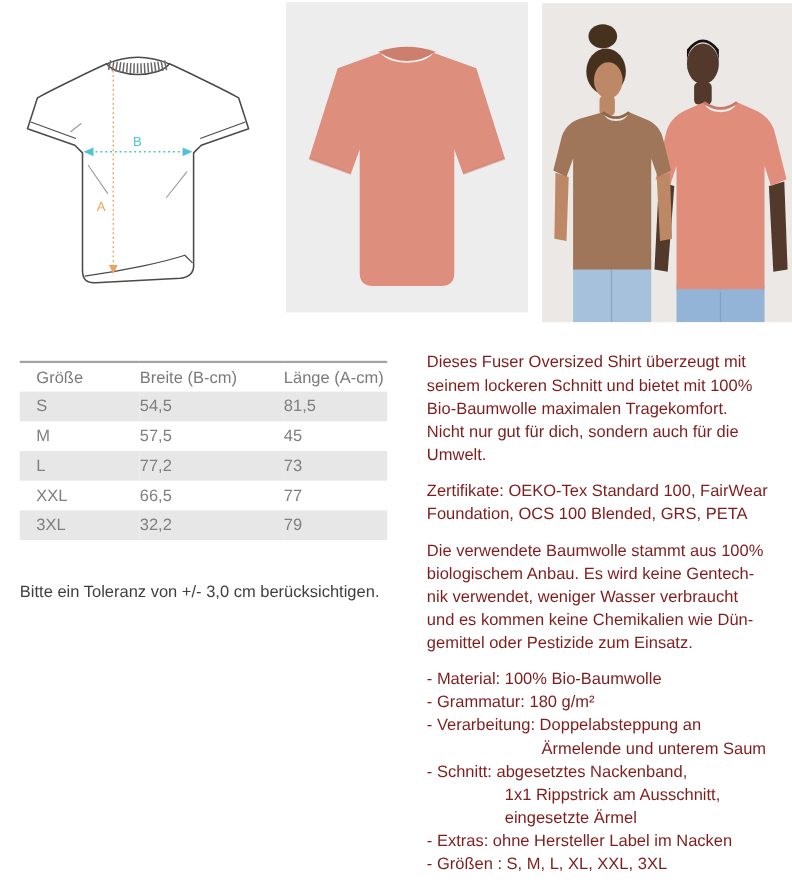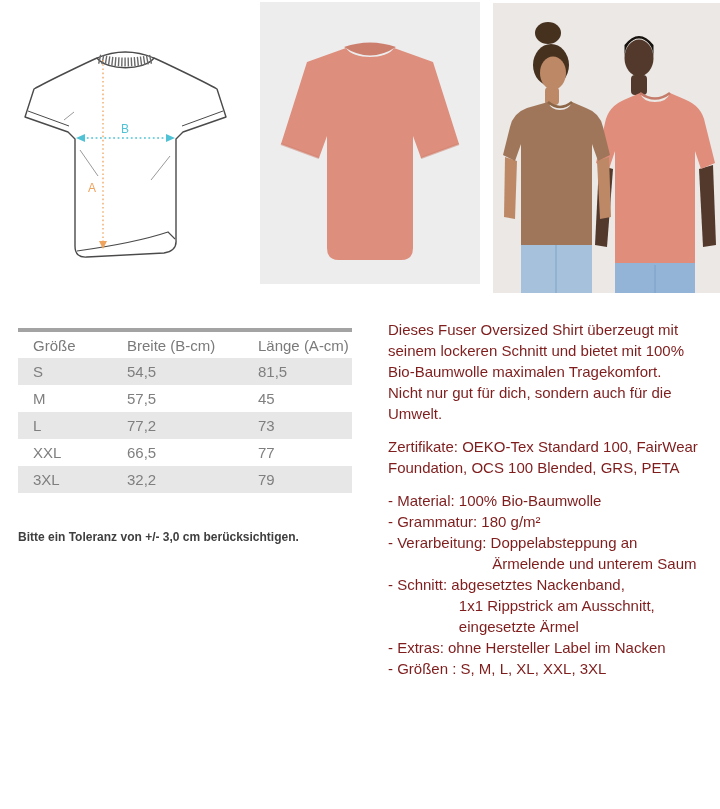--- a/index.html
+++ b/index.html
@@ -8,30 +8,30 @@
 
   
   .panel{position:absolute;}
   .diagram-panel{left:18px;top:8px;width:215px;height:285px;background:#fff;}
   .product-panel{left:260px;top:2px;width:220px;height:282px;background:#ededee;}
   .models-panel{left:493px;top:3px;width:227px;height:290px;background:#ebe8e5;overflow:hidden;}
   .panel svg{display:block;width:100%;height:100%;}
 
   
   table.size-table{position:absolute;left:18px;top:328px;width:334px;
-        border-collapse:collapse;border-top:4px solid #a3a3a3;
+        border-collapse:collapse;border-top:2px solid #a3a3a3;
         font-size:15px;color:#7f7f7f;}
   table.size-table th{font-weight:400;text-align:left;color:#7a7a7a;height:26px;padding:0;}
   table.size-table td{height:27px;padding:0;}
   table.size-table th:first-child,table.size-table td:first-child{padding-left:15px;}
   table.size-table tbody tr:nth-child(odd){background:#e7e7e7;}
   col.c1{width:109px;} col.c2{width:131px;}
 
   .tolerance-note{position:absolute;left:18px;top:530px;margin:0;
-        font-size:12px;color:#3f3f3f;font-weight:bold;}
+        font-size:15px;color:#3f3f3f;}
 
   
   .description{position:absolute;left:388px;top:319px;width:330px;
         font-size:15px;line-height:21px;color:#7f1d1d;}
   .description p{margin:0 0 12px 0;white-space:pre-wrap;}
   .description p.details{margin-bottom:0;}
 </style>
 </head>
 <body>
 
@@ -159,20 +159,25 @@
   <p class="tolerance-note">Bitte ein Toleranz von +/- 3,0 cm berücksichtigen.</p>
 
   <div class="description">
     <p>Dieses Fuser Oversized Shirt überzeugt mit
 seinem lockeren Schnitt und bietet mit 100%
 Bio-Baumwolle maximalen Tragekomfort.
 Nicht nur gut für dich, sondern auch für die
 Umwelt.</p>
     <p>Zertifikate: OEKO-Tex Standard 100, FairWear
 Foundation, OCS 100 Blended, GRS, PETA</p>
+    <p>Die verwendete Baumwolle stammt aus 100%
+biologischem Anbau. Es wird keine Gentech-
+nik verwendet, weniger Wasser verbraucht
+und es kommen keine Chemikalien wie Dün-
+gemittel oder Pestizide zum Einsatz.</p>
     <p class="details">- Material: 100% Bio-Baumwolle
 - Grammatur: 180 g/m²
 - Verarbeitung: Doppelabsteppung an
                          Ärmelende und unterem Saum
 - Schnitt: abgesetztes Nackenband,
                  1x1 Rippstrick am Ausschnitt,
                  eingesetzte Ärmel
 - Extras: ohne Hersteller Label im Nacken
 - Größen : S, M, L, XL, XXL, 3XL</p>
   </div>

